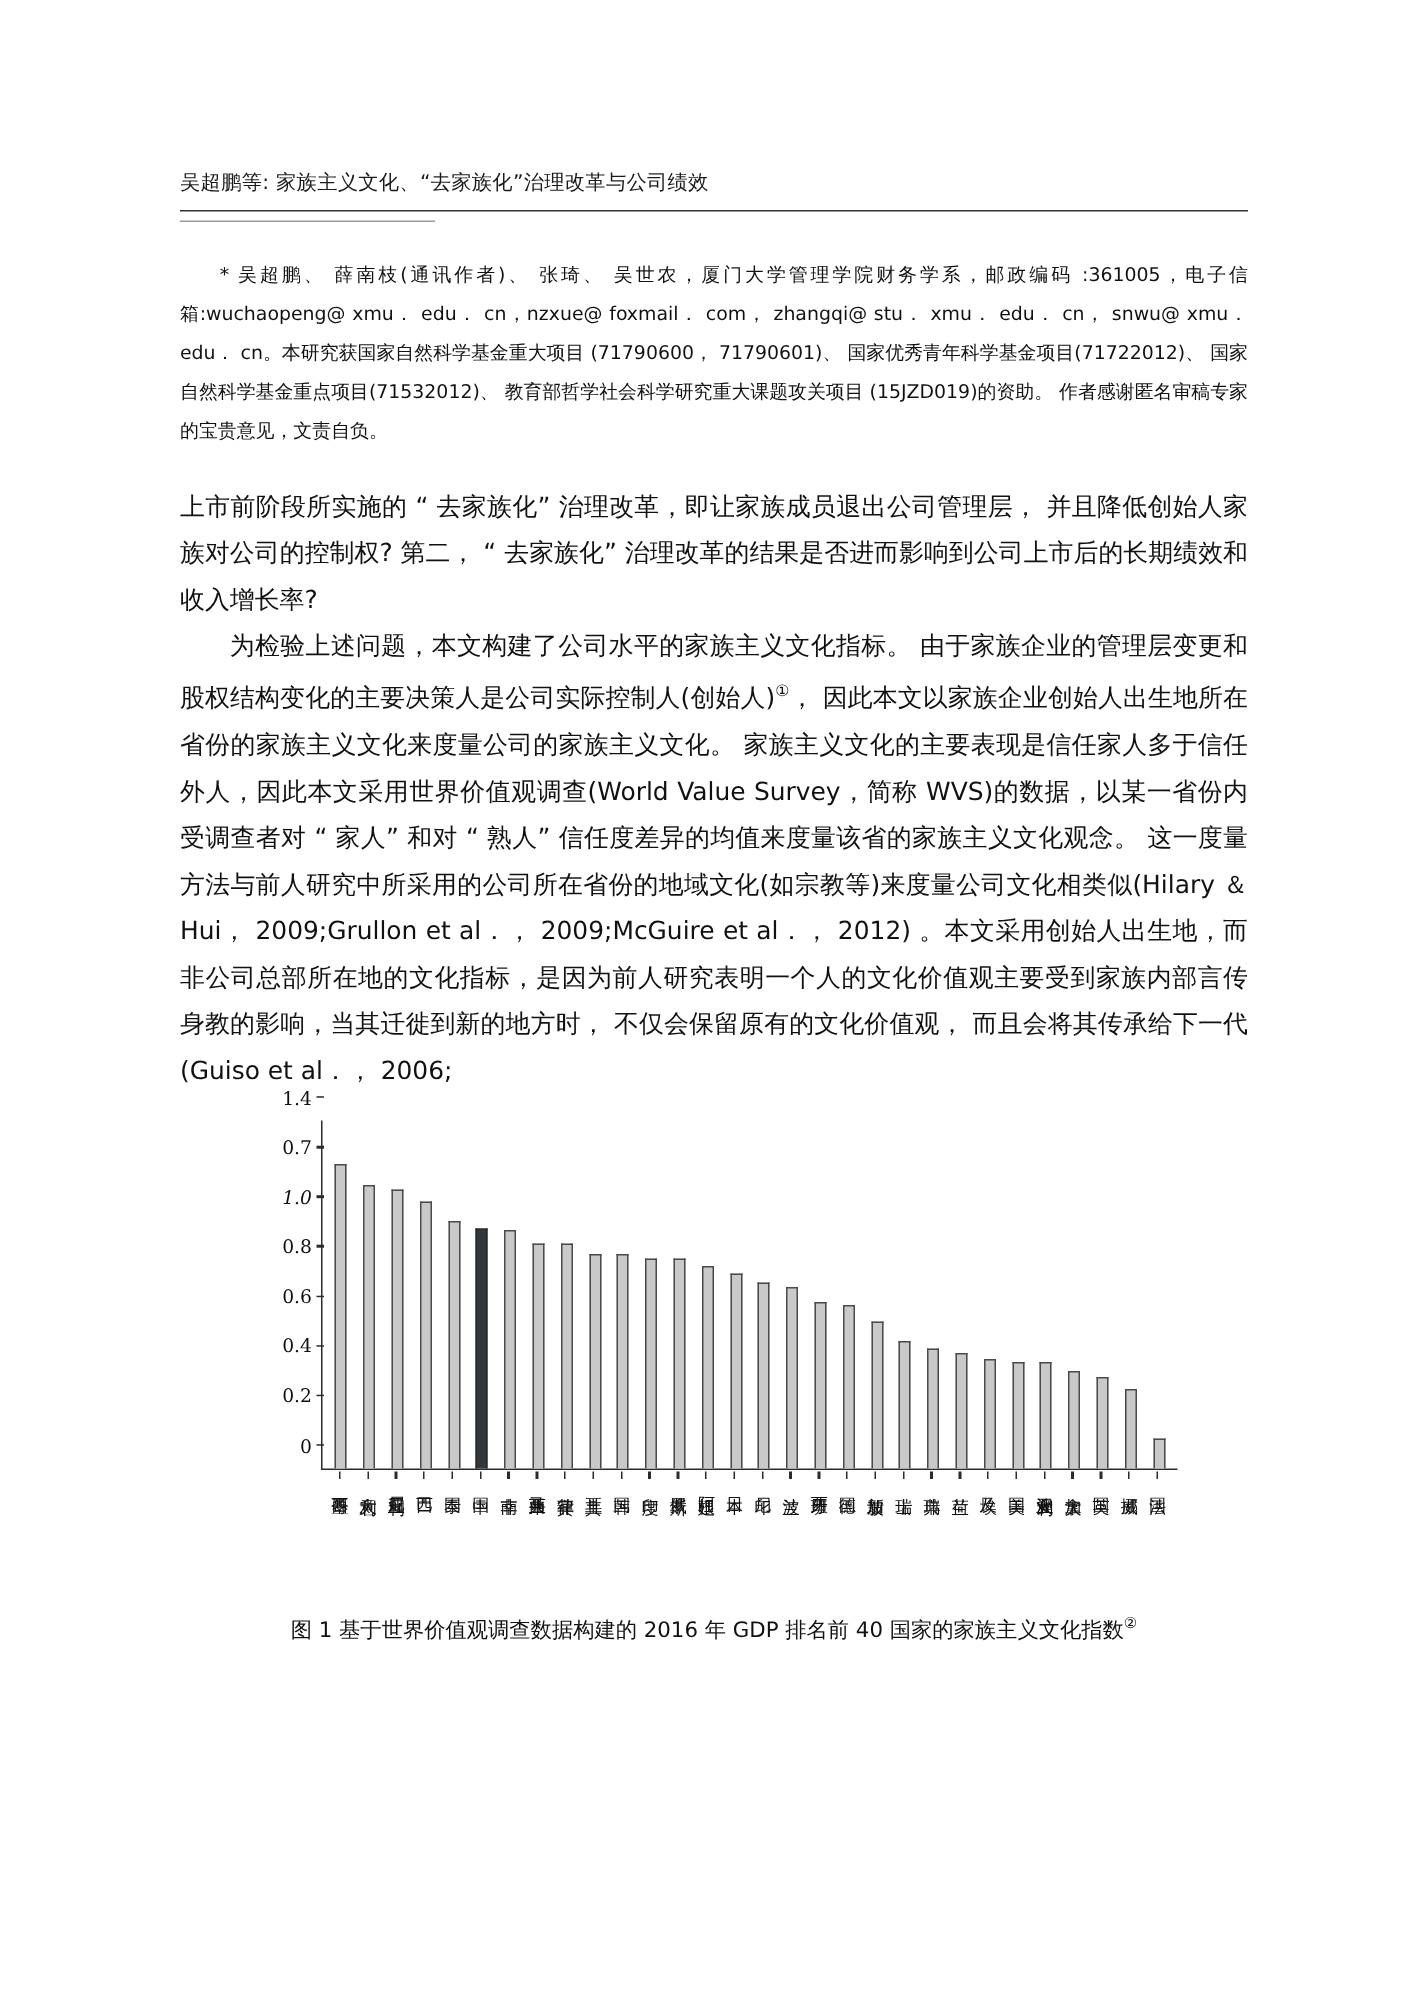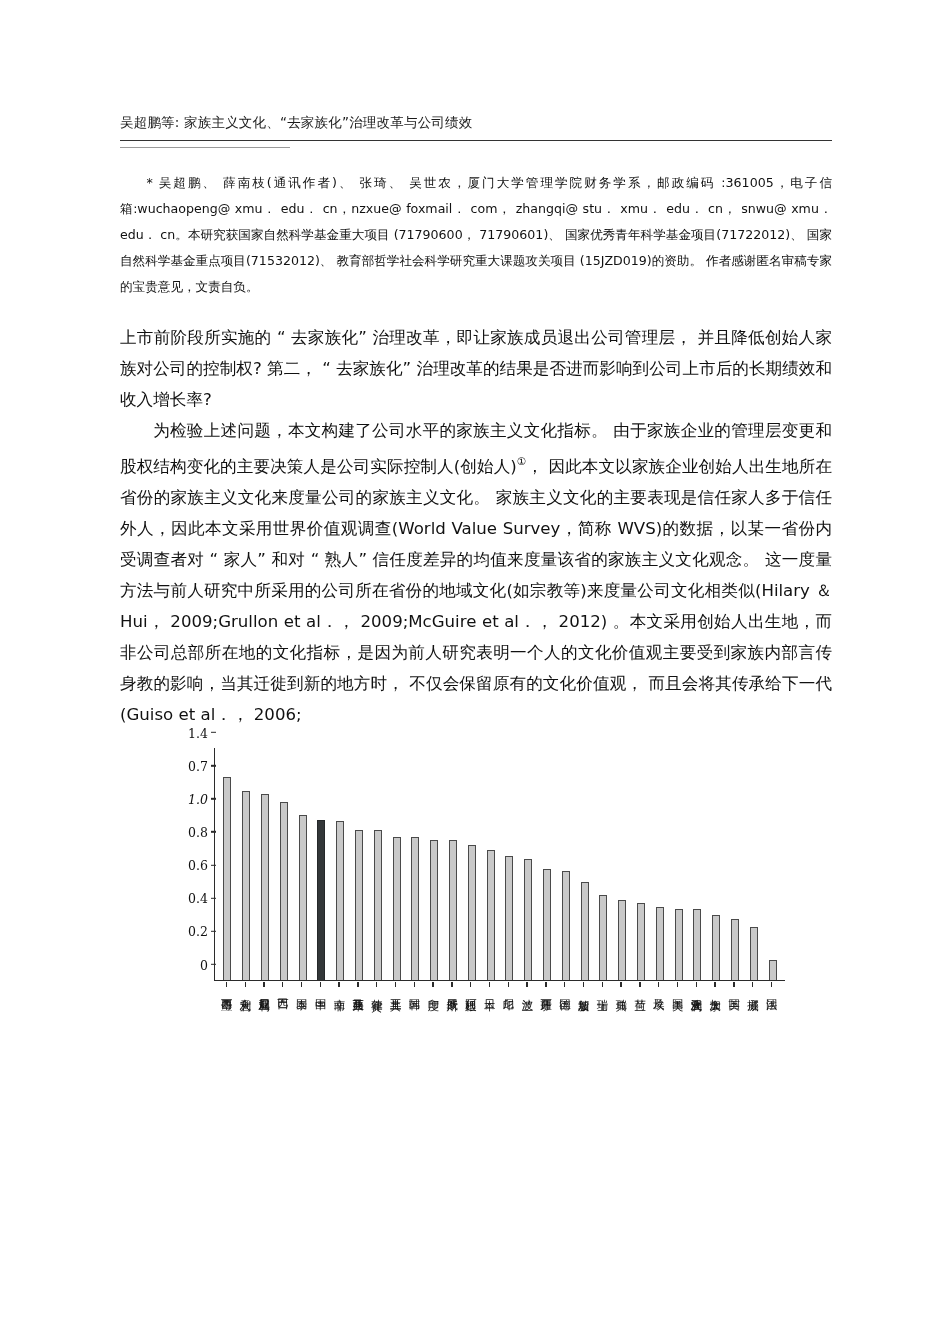--- a/index.html
+++ b/index.html
@@ -512,16 +512,17 @@
               <span class="xlab">英国</span>
             </div>
             <div class="xlcell">
               <span class="xlab">挪威</span>
             </div>
             <div class="xlcell">
               <span class="xlab">法国</span>
             </div>
           </div>
       </div>
+      <div class="fig-caption"><span>图 1 基于世界价值观调查数据构建的 2016 年 GDP 排名前 40 国家的家族主义文化指数</span><sup>②</sup></div>
     </div>
 
   </div>
 </div>
 
 </body></html>

